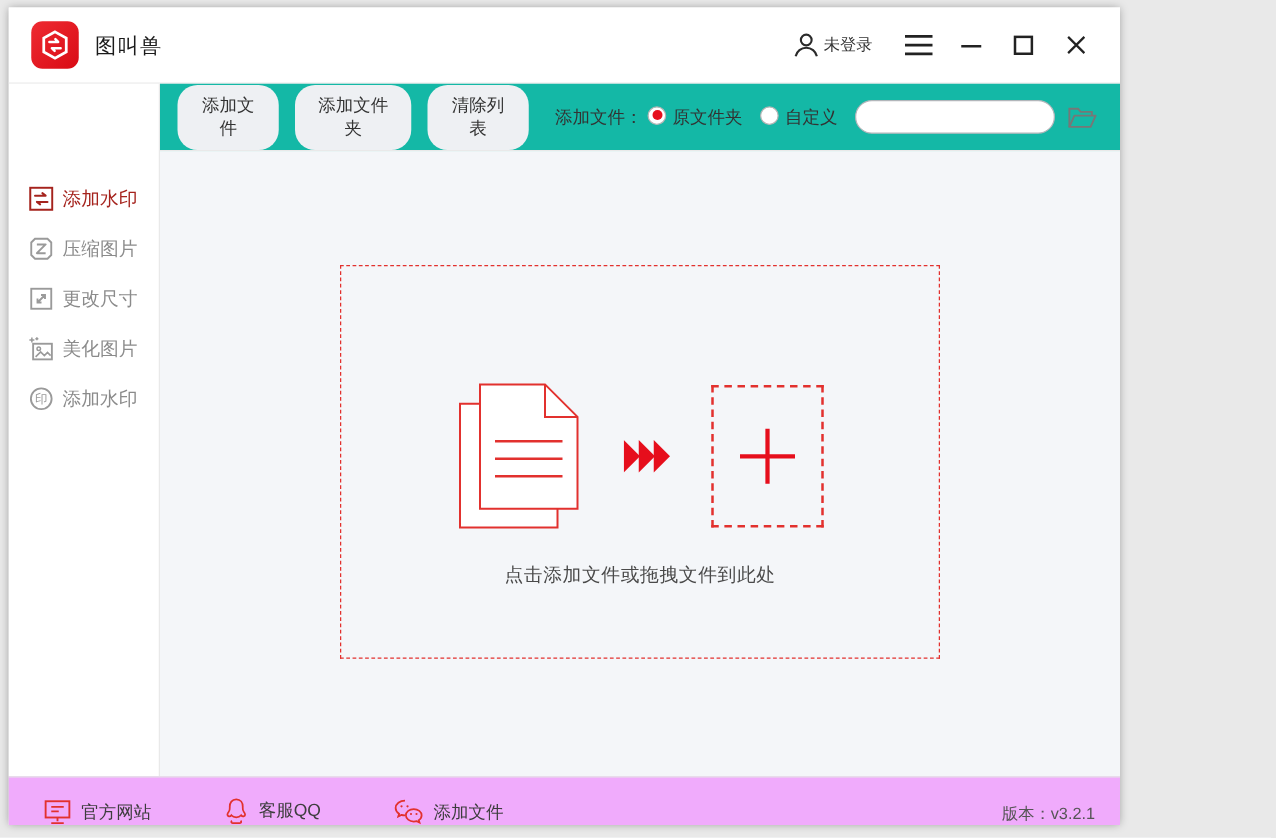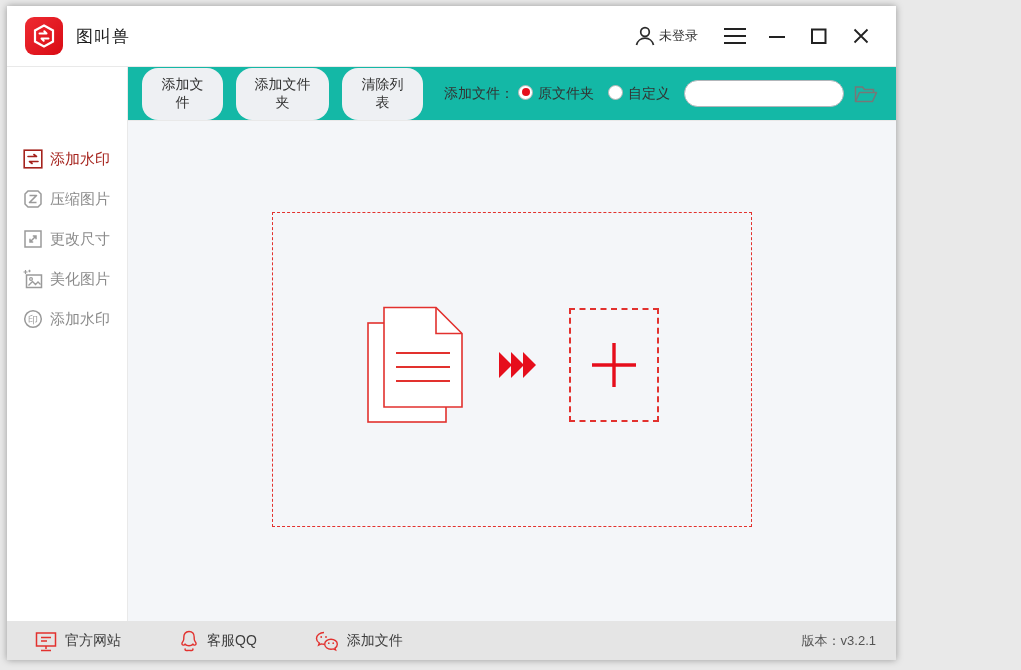--- a/index.html
+++ b/index.html
@@ -166,23 +166,23 @@
   .drop-hint {
     margin-top: 27px;
     font-size: 15px;
     color: #4a4a4a;
     letter-spacing: 0.5px;
   }
   
   .footer {
     flex: 0 0 39px;
     border-top: 1px solid #e5e5e5;
-    background: #e5e5e5;
-    display: flex;
-    align-items: center;
+    background: #f0abfc;
+    display: flex;
+    align-items: flex-end;
     padding: 0 20px 0 28px;
   }
   .foot-item {
     display: flex; align-items: center;
     cursor: pointer;
     margin-right: 58px;
   }
   .foot-item .ficon { margin-right: 8px; display: flex; }
   .foot-label { font-size: 14px; color: #3d3d3d; }
   .version { margin-left: auto; font-size: 13px; color: #555; }
@@ -316,20 +316,21 @@
               <polygon points="0,2 13,15 0,28" fill="#e60e1c"></polygon>
               <polygon points="12,2 25,15 12,28" fill="#e60e1c"></polygon>
               <polygon points="24,2 37,15 24,28" fill="#e60e1c"></polygon>
             </svg>
             <div class="plus-box">
               <svg width="48" height="48" viewBox="0 0 48 48">
                 <path d="M24 2 V46 M2 24 H46" stroke="#e60e1c" stroke-width="3.4"></path>
               </svg>
             </div>
           </div>
+          <div class="drop-hint">点击添加文件或拖拽文件到此处</div>
         </div>
       </div>
     </div>
   </div>
 
   <div class="footer">
     <div class="foot-item">
       <span class="ficon">
         <svg width="22" height="21" viewBox="0 0 22 21">
           <rect x="1.5" y="2" width="19" height="13" fill="none" stroke="#e2312e" stroke-width="1.5"></rect>

